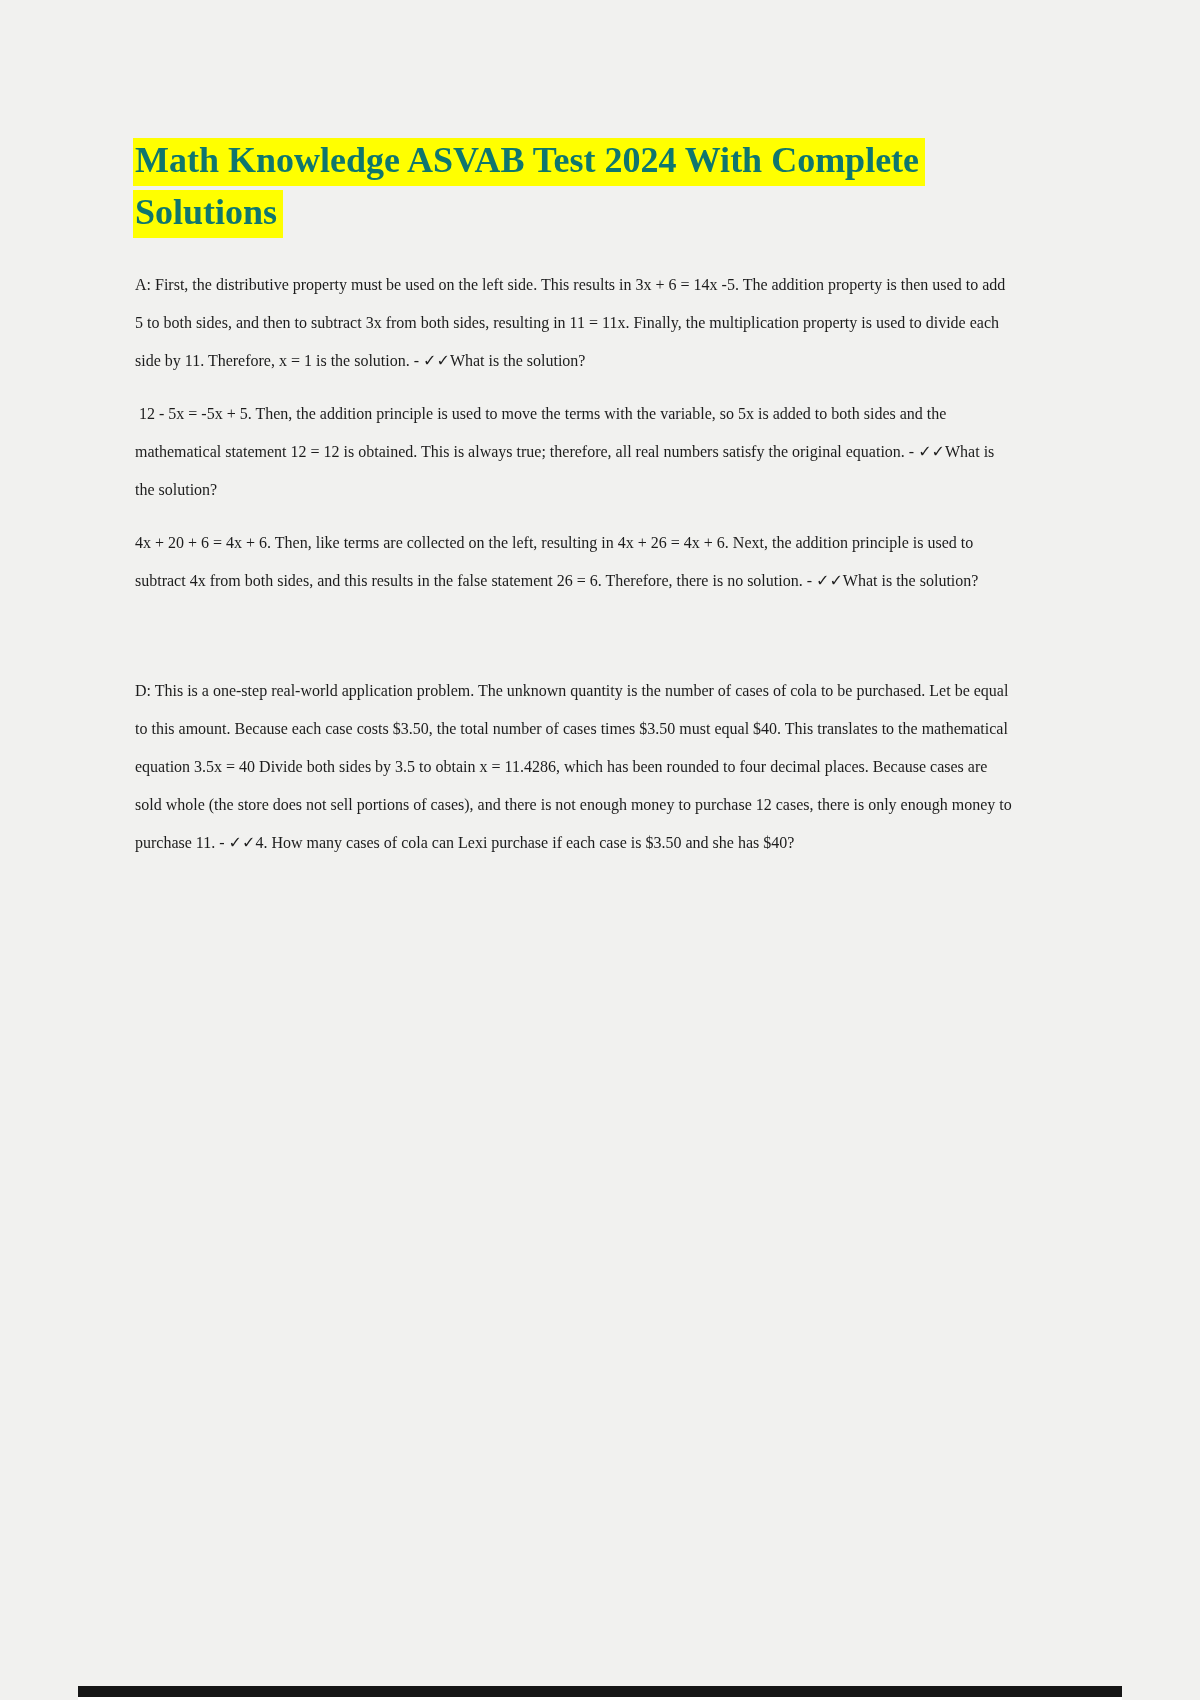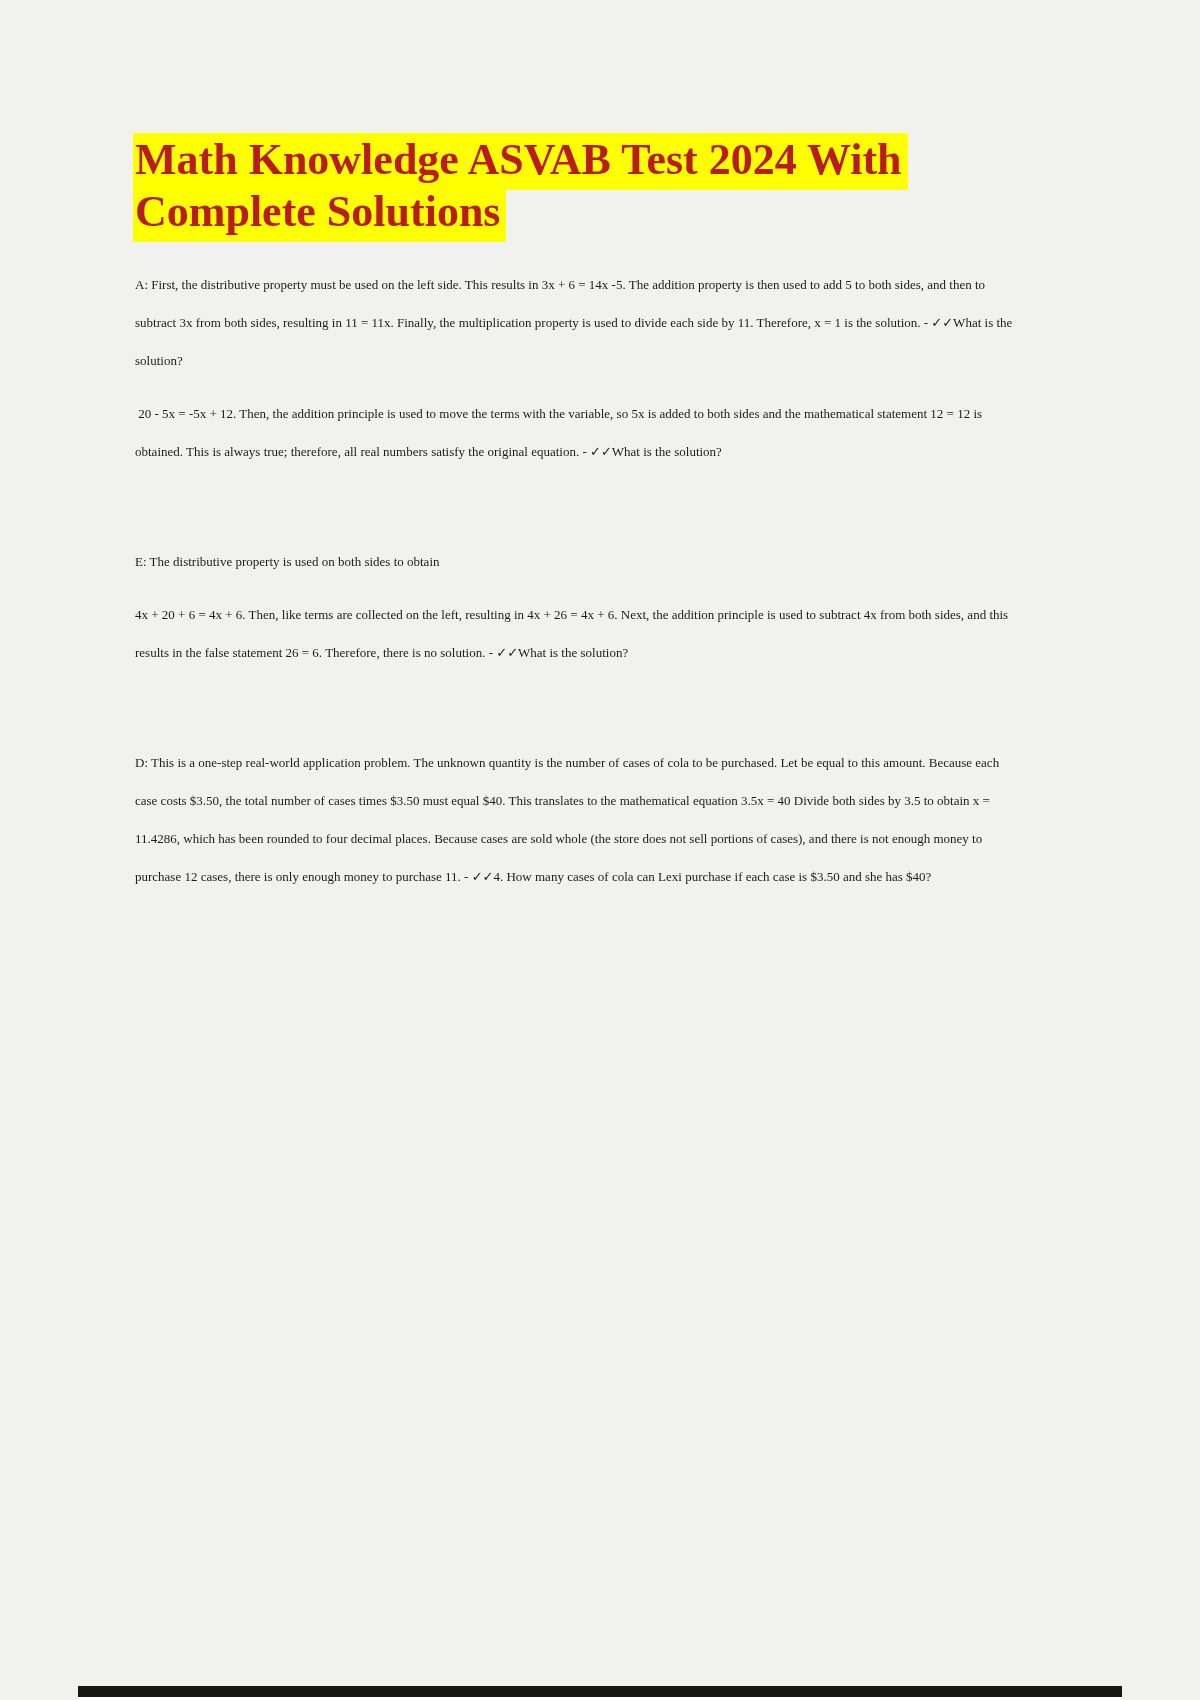--- a/index.html
+++ b/index.html
@@ -18,36 +18,36 @@
     color: #1c1c1c;
   }
   .content {
     position: absolute;
     left: 135px;
     top: 134px;
     width: 880px;
   }
   h1.title {
     margin: 0 0 28px 0;
-    font-size: 44px;
+    font-size: 36px;
     line-height: 52px;
     font-weight: bold;
-    color: #b91c1c;
+    color: #0f766e;
     width: 920px;
   }
   h1.title .hl {
     background: #ffff00;
     box-decoration-break: clone;
     -webkit-box-decoration-break: clone;
     padding: 2px 6px 6px 2px;
     margin-left: -2px;
   }
   p.para {
     margin: 0 0 15px 0;
-    font-size: 13px;
+    font-size: 16px;
     line-height: 38px;
     white-space: pre-wrap;
   }
   p.gap {
     margin-top: 72px;
   }
   p.small-gap {
     margin-top: 22px;
   }
   .bottom-bar {
@@ -71,23 +71,22 @@
 <body>
 
 <div class="canvas">
   <div class="content">
 
     <h1 class="title"><span class="hl">Math Knowledge ASVAB Test 2024 With Complete Solutions</span></h1>
 
     <p class="para">A: First, the distributive property must be used on the left side. This results in 3x + 6 = 14x -5. The addition property is then used to add 5 to both sides, and then to subtract 3x from both sides, resulting in 11 = 11x. Finally, the multiplication property is used to divide each side by 11. Therefore, x = 1 is the solution. - ✓✓What is the solution?</p>
 
 
-    <p class="para"> 20 - 5x = -5x + 12. Then, the addition principle is used to move the terms with the variable, so 5x is added to both sides and the mathematical statement 12 = 12 is obtained. This is always true; therefore, all real numbers satisfy the original equation. - ✓✓What is the solution?</p>
+    <p class="para"> 12 - 5x = -5x + 5. Then, the addition principle is used to move the terms with the variable, so 5x is added to both sides and the mathematical statement 12 = 12 is obtained. This is always true; therefore, all real numbers satisfy the original equation. - ✓✓What is the solution?</p>
 
-    <p class="para gap">E: The distributive property is used on both sides to obtain</p>
 
     <p class="para">4x + 20 + 6 = 4x + 6. Then, like terms are collected on the left, resulting in 4x + 26 = 4x + 6. Next, the addition principle is used to subtract 4x from both sides, and this results in the false statement 26 = 6. Therefore, there is no solution. - ✓✓What is the solution?</p>
 
     <p class="para gap">D: This is a one-step real-world application problem. The unknown quantity is the number of cases of cola to be purchased. Let be equal to this amount. Because each case costs $3.50, the total number of cases times $3.50 must equal $40. This translates to the mathematical equation 3.5x = 40 Divide both sides by 3.5 to obtain x = 11.4286, which has been rounded to four decimal places. Because cases are sold whole (the store does not sell portions of cases), and there is not enough money to purchase 12 cases, there is only enough money to purchase 11. - ✓✓4. How many cases of cola can Lexi purchase if each case is $3.50 and she has $40?</p>
 
 
   </div>
 
   <div class="bottom-bar"></div>
   <div class="below-bar"></div>

